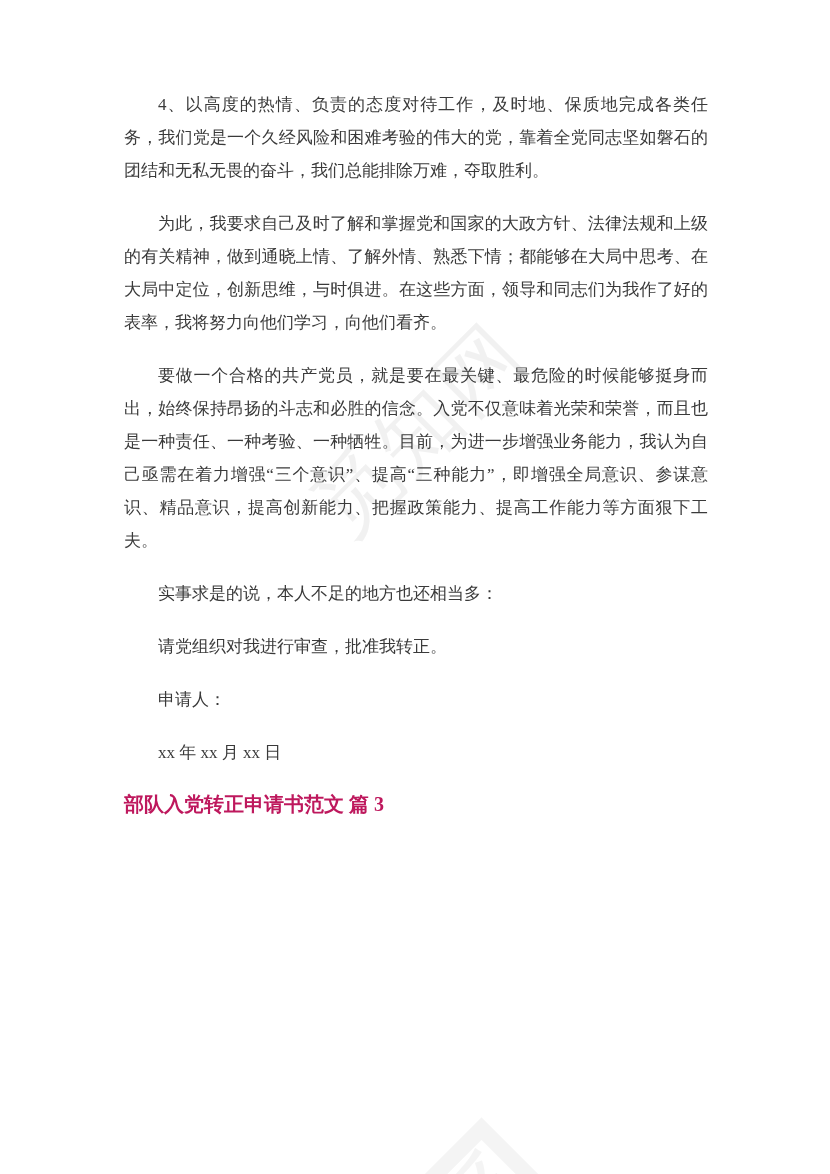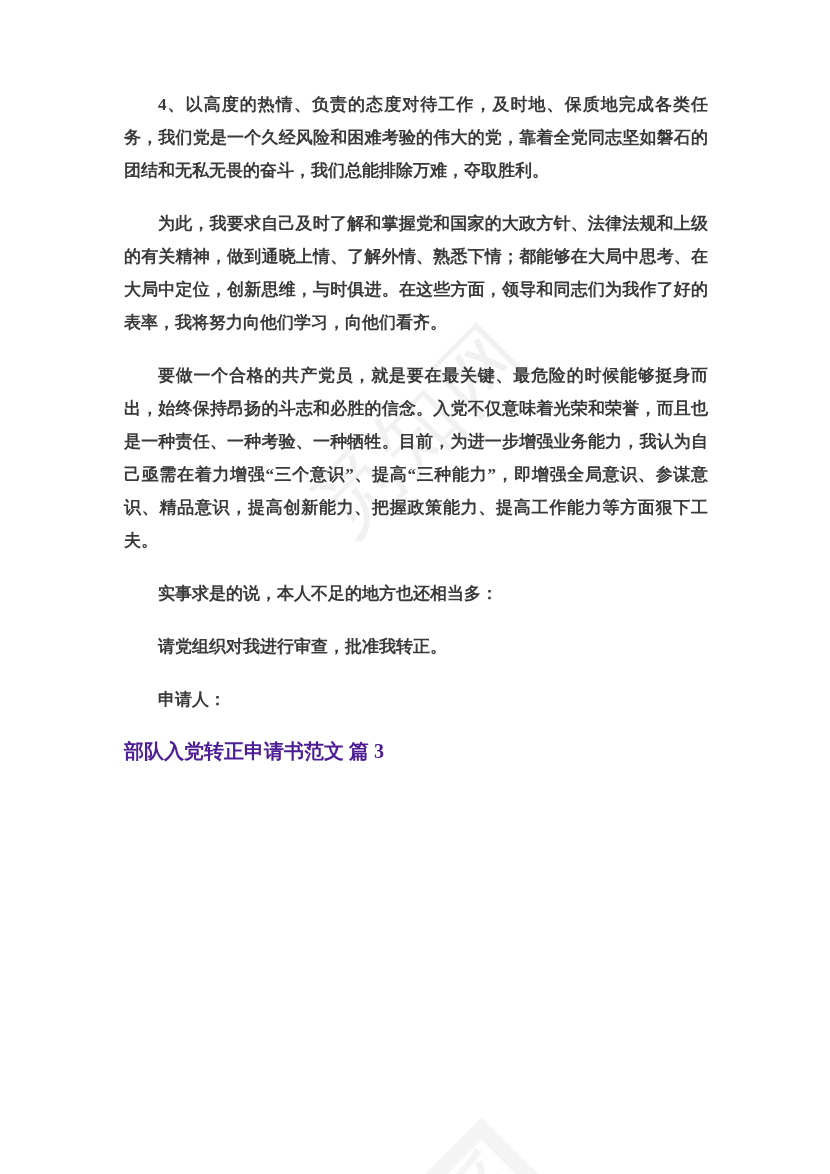--- a/index.html
+++ b/index.html
@@ -60,28 +60,27 @@
     z-index: 1;
     padding: 88px 122px 0 124px;
   }
   .content p {
     margin: 0 0 20px 0;
     font-size: 17px;
     line-height: 33px;
     text-align: justify;
     text-indent: 2em;
     word-break: break-all;
-    font-weight: bold;
   }
   .content h2.doc-heading {
     margin: 6px 0 0 0;
     font-size: 20px;
     line-height: 30px;
     font-weight: bold;
-    color: #4c1d95;
+    color: #be185d;
     text-indent: 0;
   }
 </style>
 </head>
 <body>
 
 <div class="page">
 
   <div class="watermark-text">觅知网</div>
 
@@ -89,17 +88,18 @@
 
   <div class="watermark-diamond-glyph">觅</div>
 
   <div class="content">
     <p>4、以高度的热情、负责的态度对待工作，及时地、保质地完成各类任务，我们党是一个久经风险和困难考验的伟大的党，靠着全党同志坚如磐石的团结和无私无畏的奋斗，我们总能排除万难，夺取胜利。</p>
     <p>为此，我要求自己及时了解和掌握党和国家的大政方针、法律法规和上级的有关精神，做到通晓上情、了解外情、熟悉下情；都能够在大局中思考、在大局中定位，创新思维，与时俱进。在这些方面，领导和同志们为我作了好的表率，我将努力向他们学习，向他们看齐。</p>
     <p>要做一个合格的共产党员，就是要在最关键、最危险的时候能够挺身而出，始终保持昂扬的斗志和必胜的信念。入党不仅意味着光荣和荣誉，而且也是一种责任、一种考验、一种牺牲。目前，为进一步增强业务能力，我认为自己亟需在着力增强“三个意识”、提高“三种能力”，即增强全局意识、参谋意识、精品意识，提高创新能力、把握政策能力、提高工作能力等方面狠下工夫。</p>
     <p>实事求是的说，本人不足的地方也还相当多：</p>
     <p>请党组织对我进行审查，批准我转正。</p>
     <p>申请人：</p>
+    <p>xx 年 xx 月 xx 日</p>
 
     <h2 class="doc-heading">部队入党转正申请书范文 篇 3</h2>
   </div>
 
 </div>
 
 </body></html>

